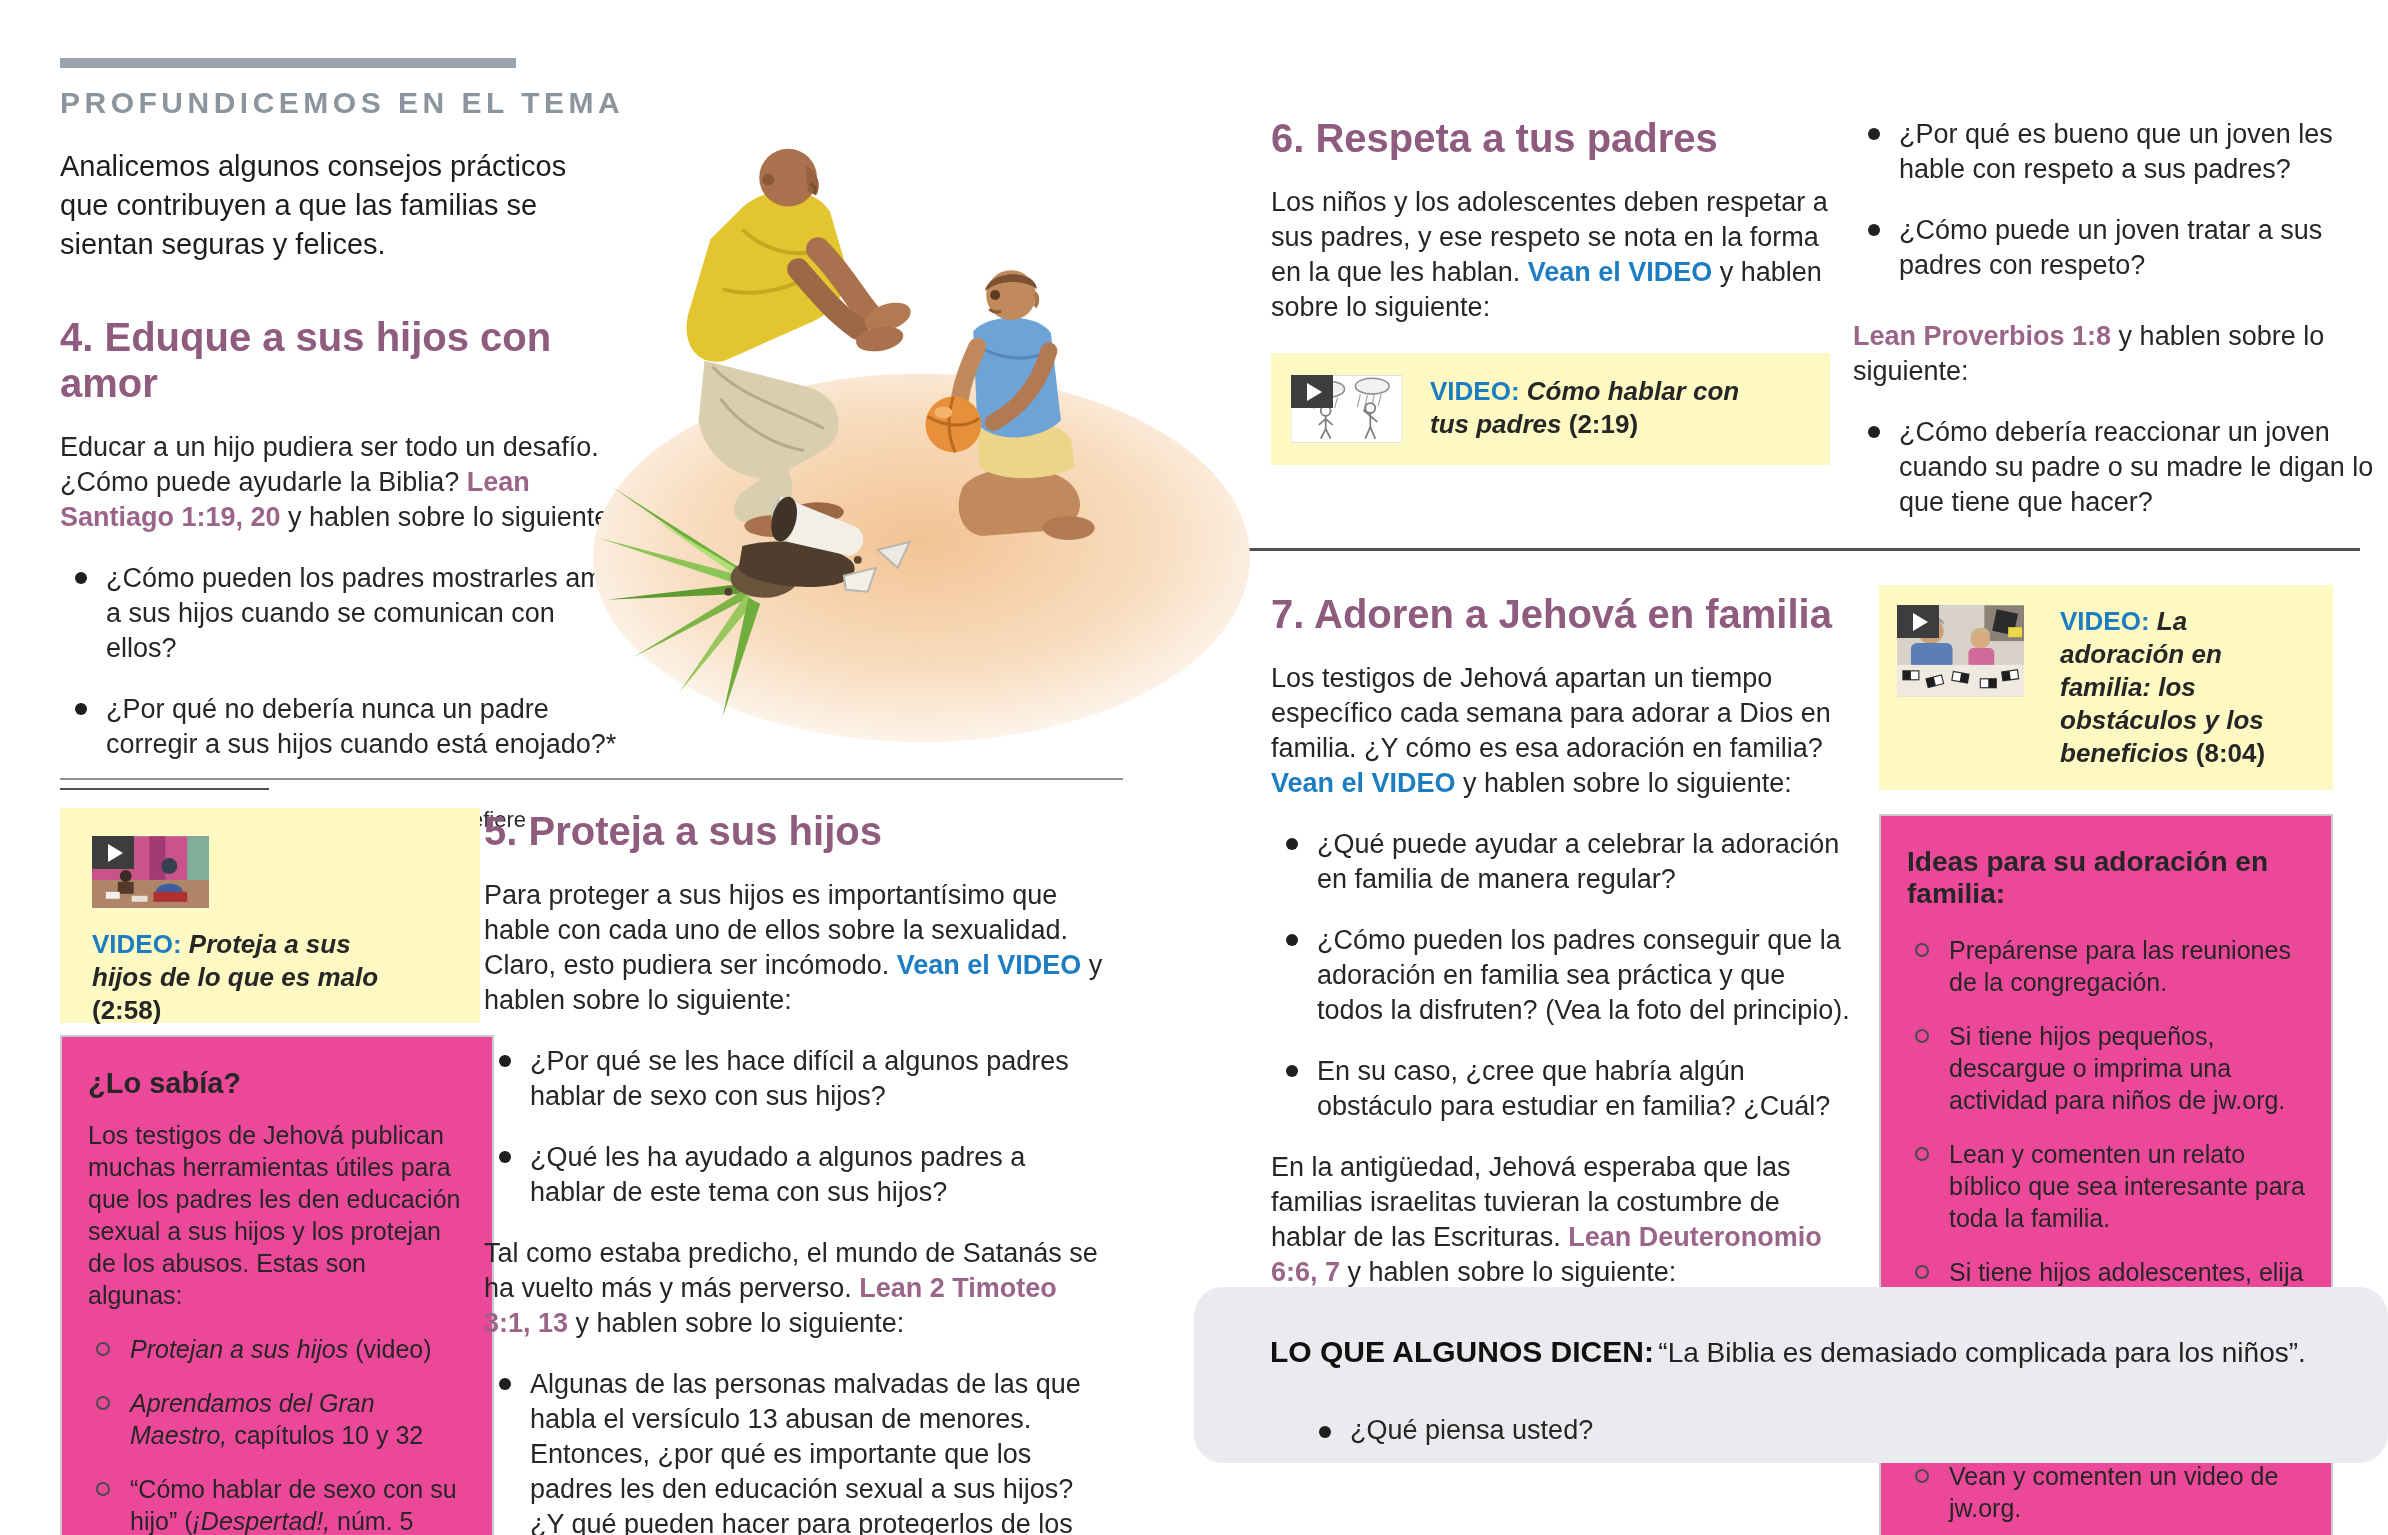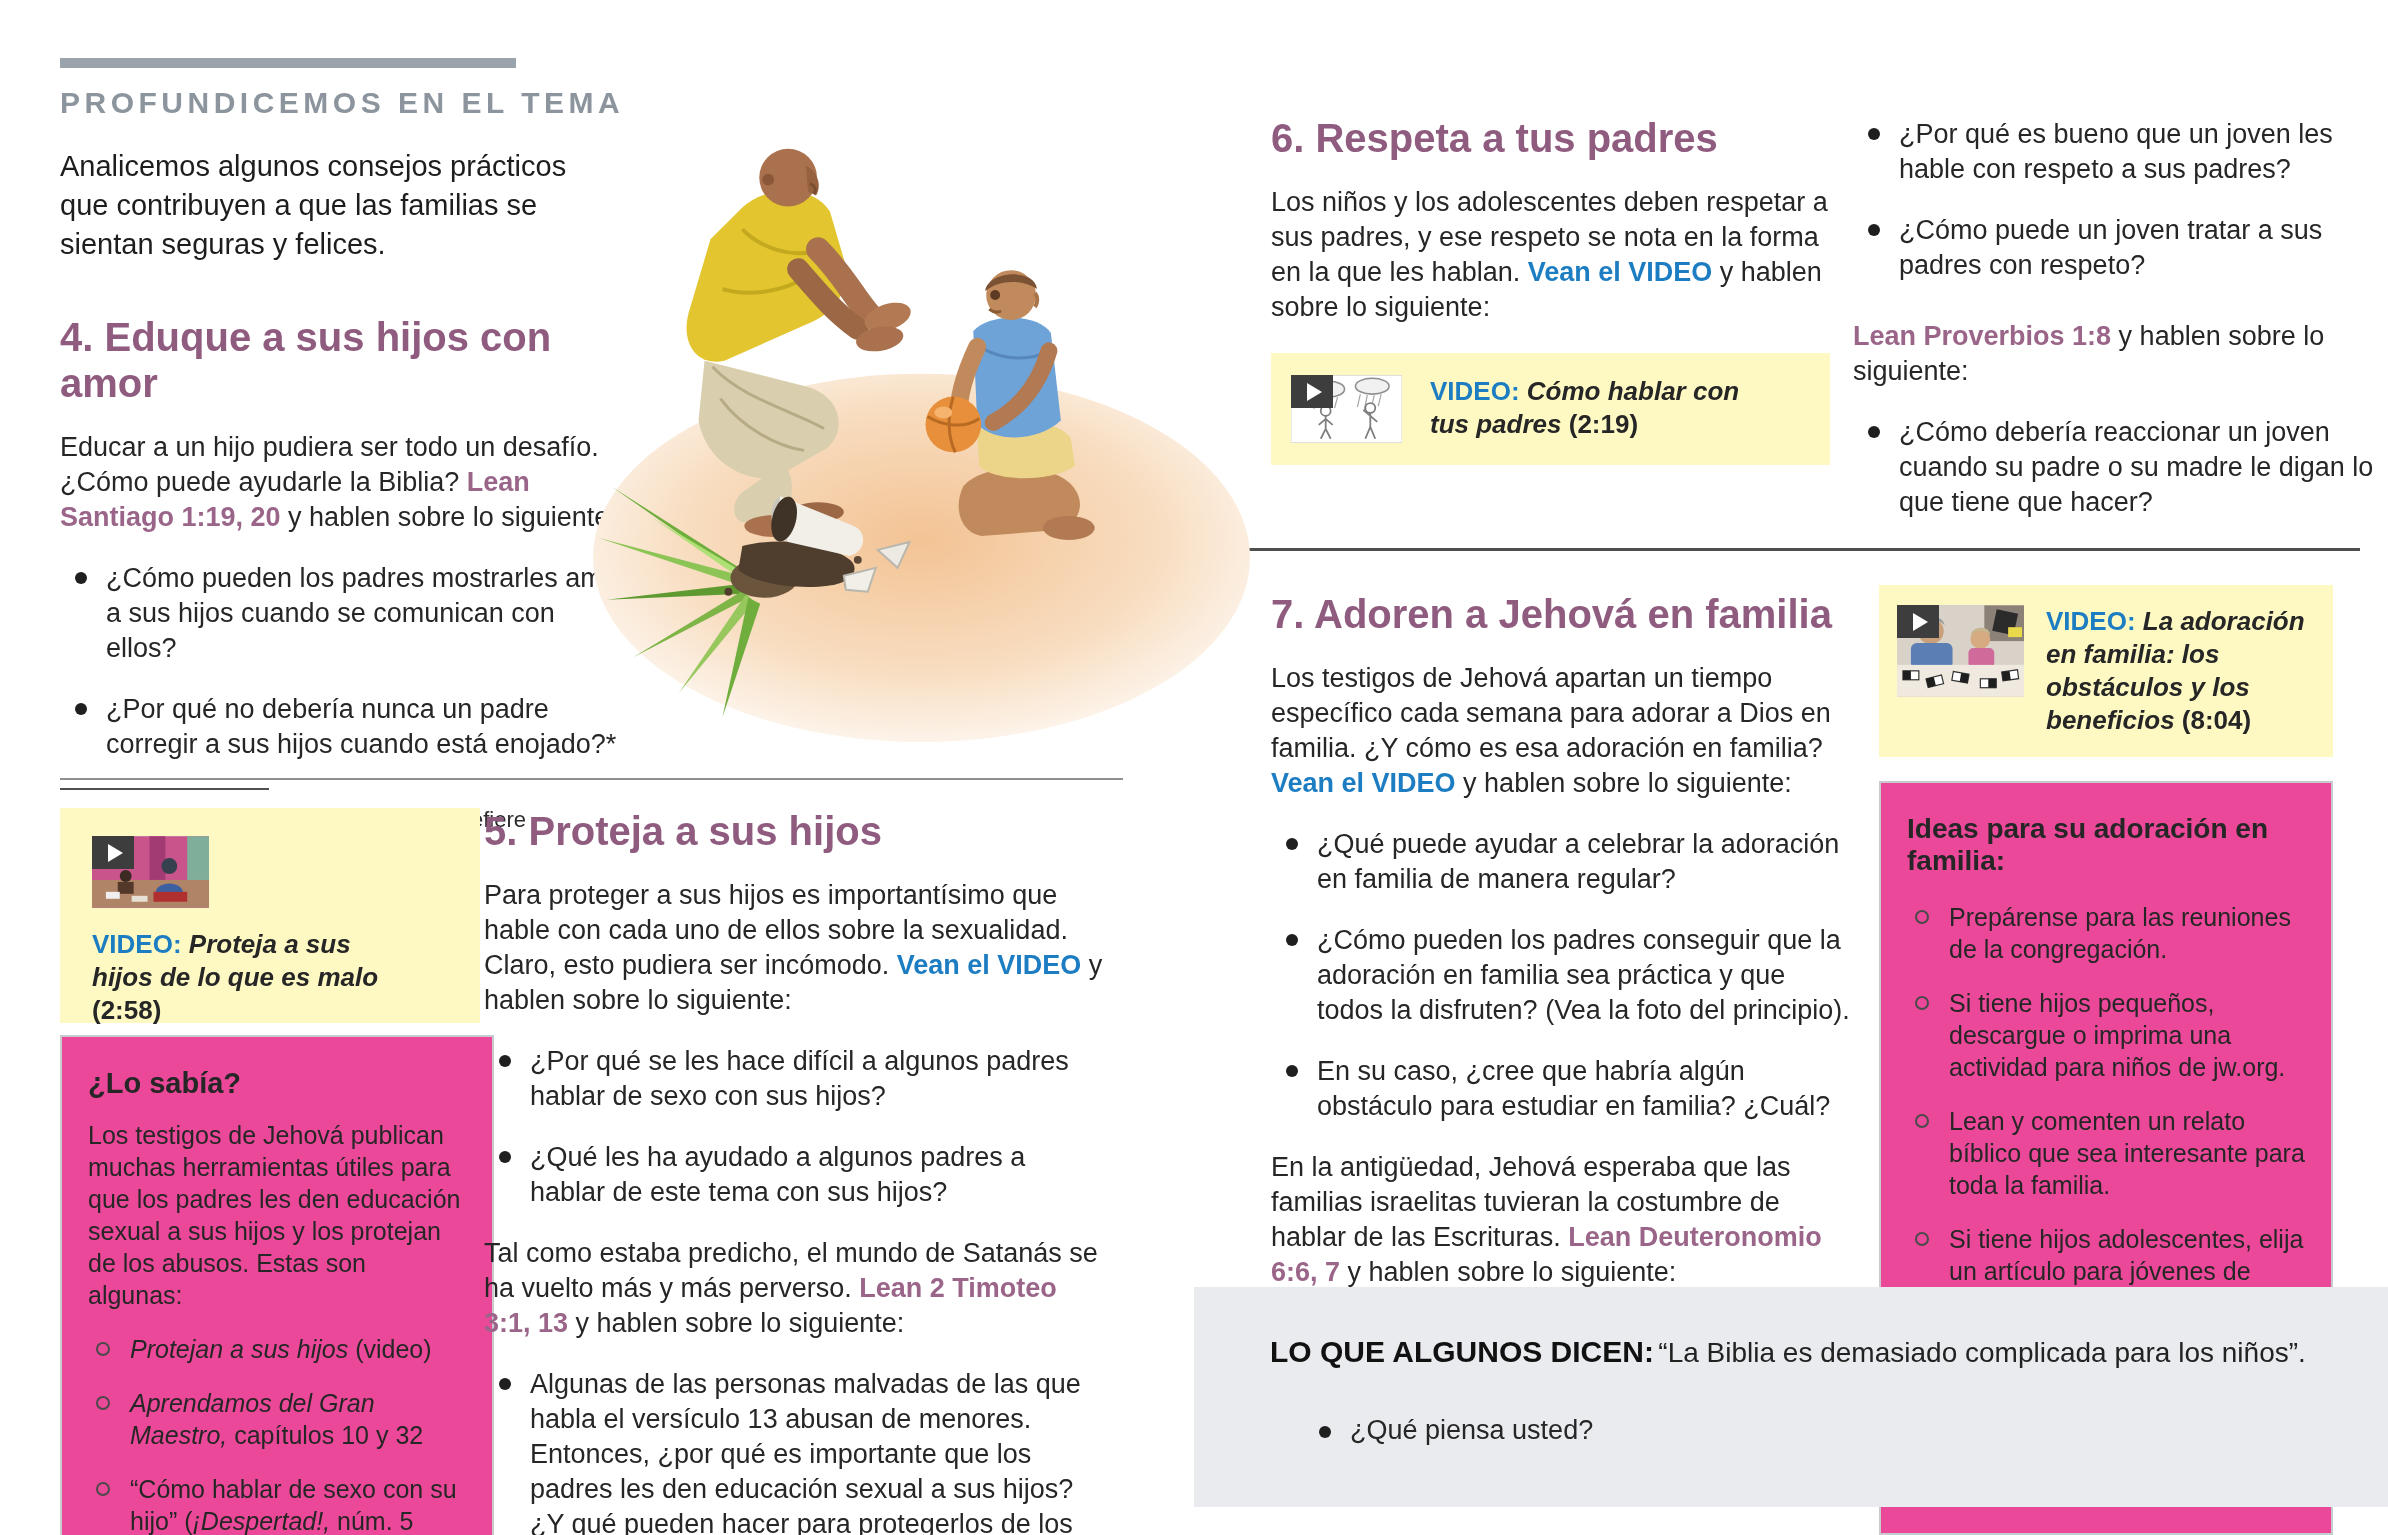--- a/index.html
+++ b/index.html
@@ -48,25 +48,25 @@
   #col-s5{left:484px;top:808px;width:622px;}
   
   #illustration{left:593px;top:100px;width:661px;height:645px;}
   
   #col-s6{left:1271px;top:115px;width:575px;}
   #vbox-padres{width:519px;margin-top:28px;padding:22px 20px;display:flex;gap:28px;align-items:flex-start;}
   #col-s7{left:1271px;top:591px;width:579px;}
   
   #col-right-top{left:1853px;top:117px;width:525px;}
   #col-right-side{left:1879px;top:585px;width:454px;}
-  #vbox-adoracion{padding:20px 18px;display:flex;gap:22px;align-items:flex-start;}
+  #vbox-adoracion{padding:20px 18px;display:flex;gap:36px;align-items:flex-start;}
   #ideas{margin-top:24px;padding:30px 26px 20px 26px;font-size:25px;line-height:32px;}
   #ideas h3{margin:0 0 24px 0;font-size:28px;}
   
-  #graybox{left:1194px;top:1287px;width:1194px;height:220px;background:#e9ebee;}
+  #graybox{left:1194px;top:1287px;width:1194px;height:176px;background:#e9ebee;border-radius:29px;}
   #graybox .inner{padding:48px 60px 0 76px;}
   #graybox .gb-head{font-size:30px;font-weight:bold;color:#111;}
   #graybox .gb-quote{font-size:28px;color:#222;}
   #graybox ul{margin-top:46px;margin-left:34px;}
   #graybox li{font-size:27px;}
 </style>
 </head>
 <body>
 
 <div class="abs" id="kicker-bar"></div>

